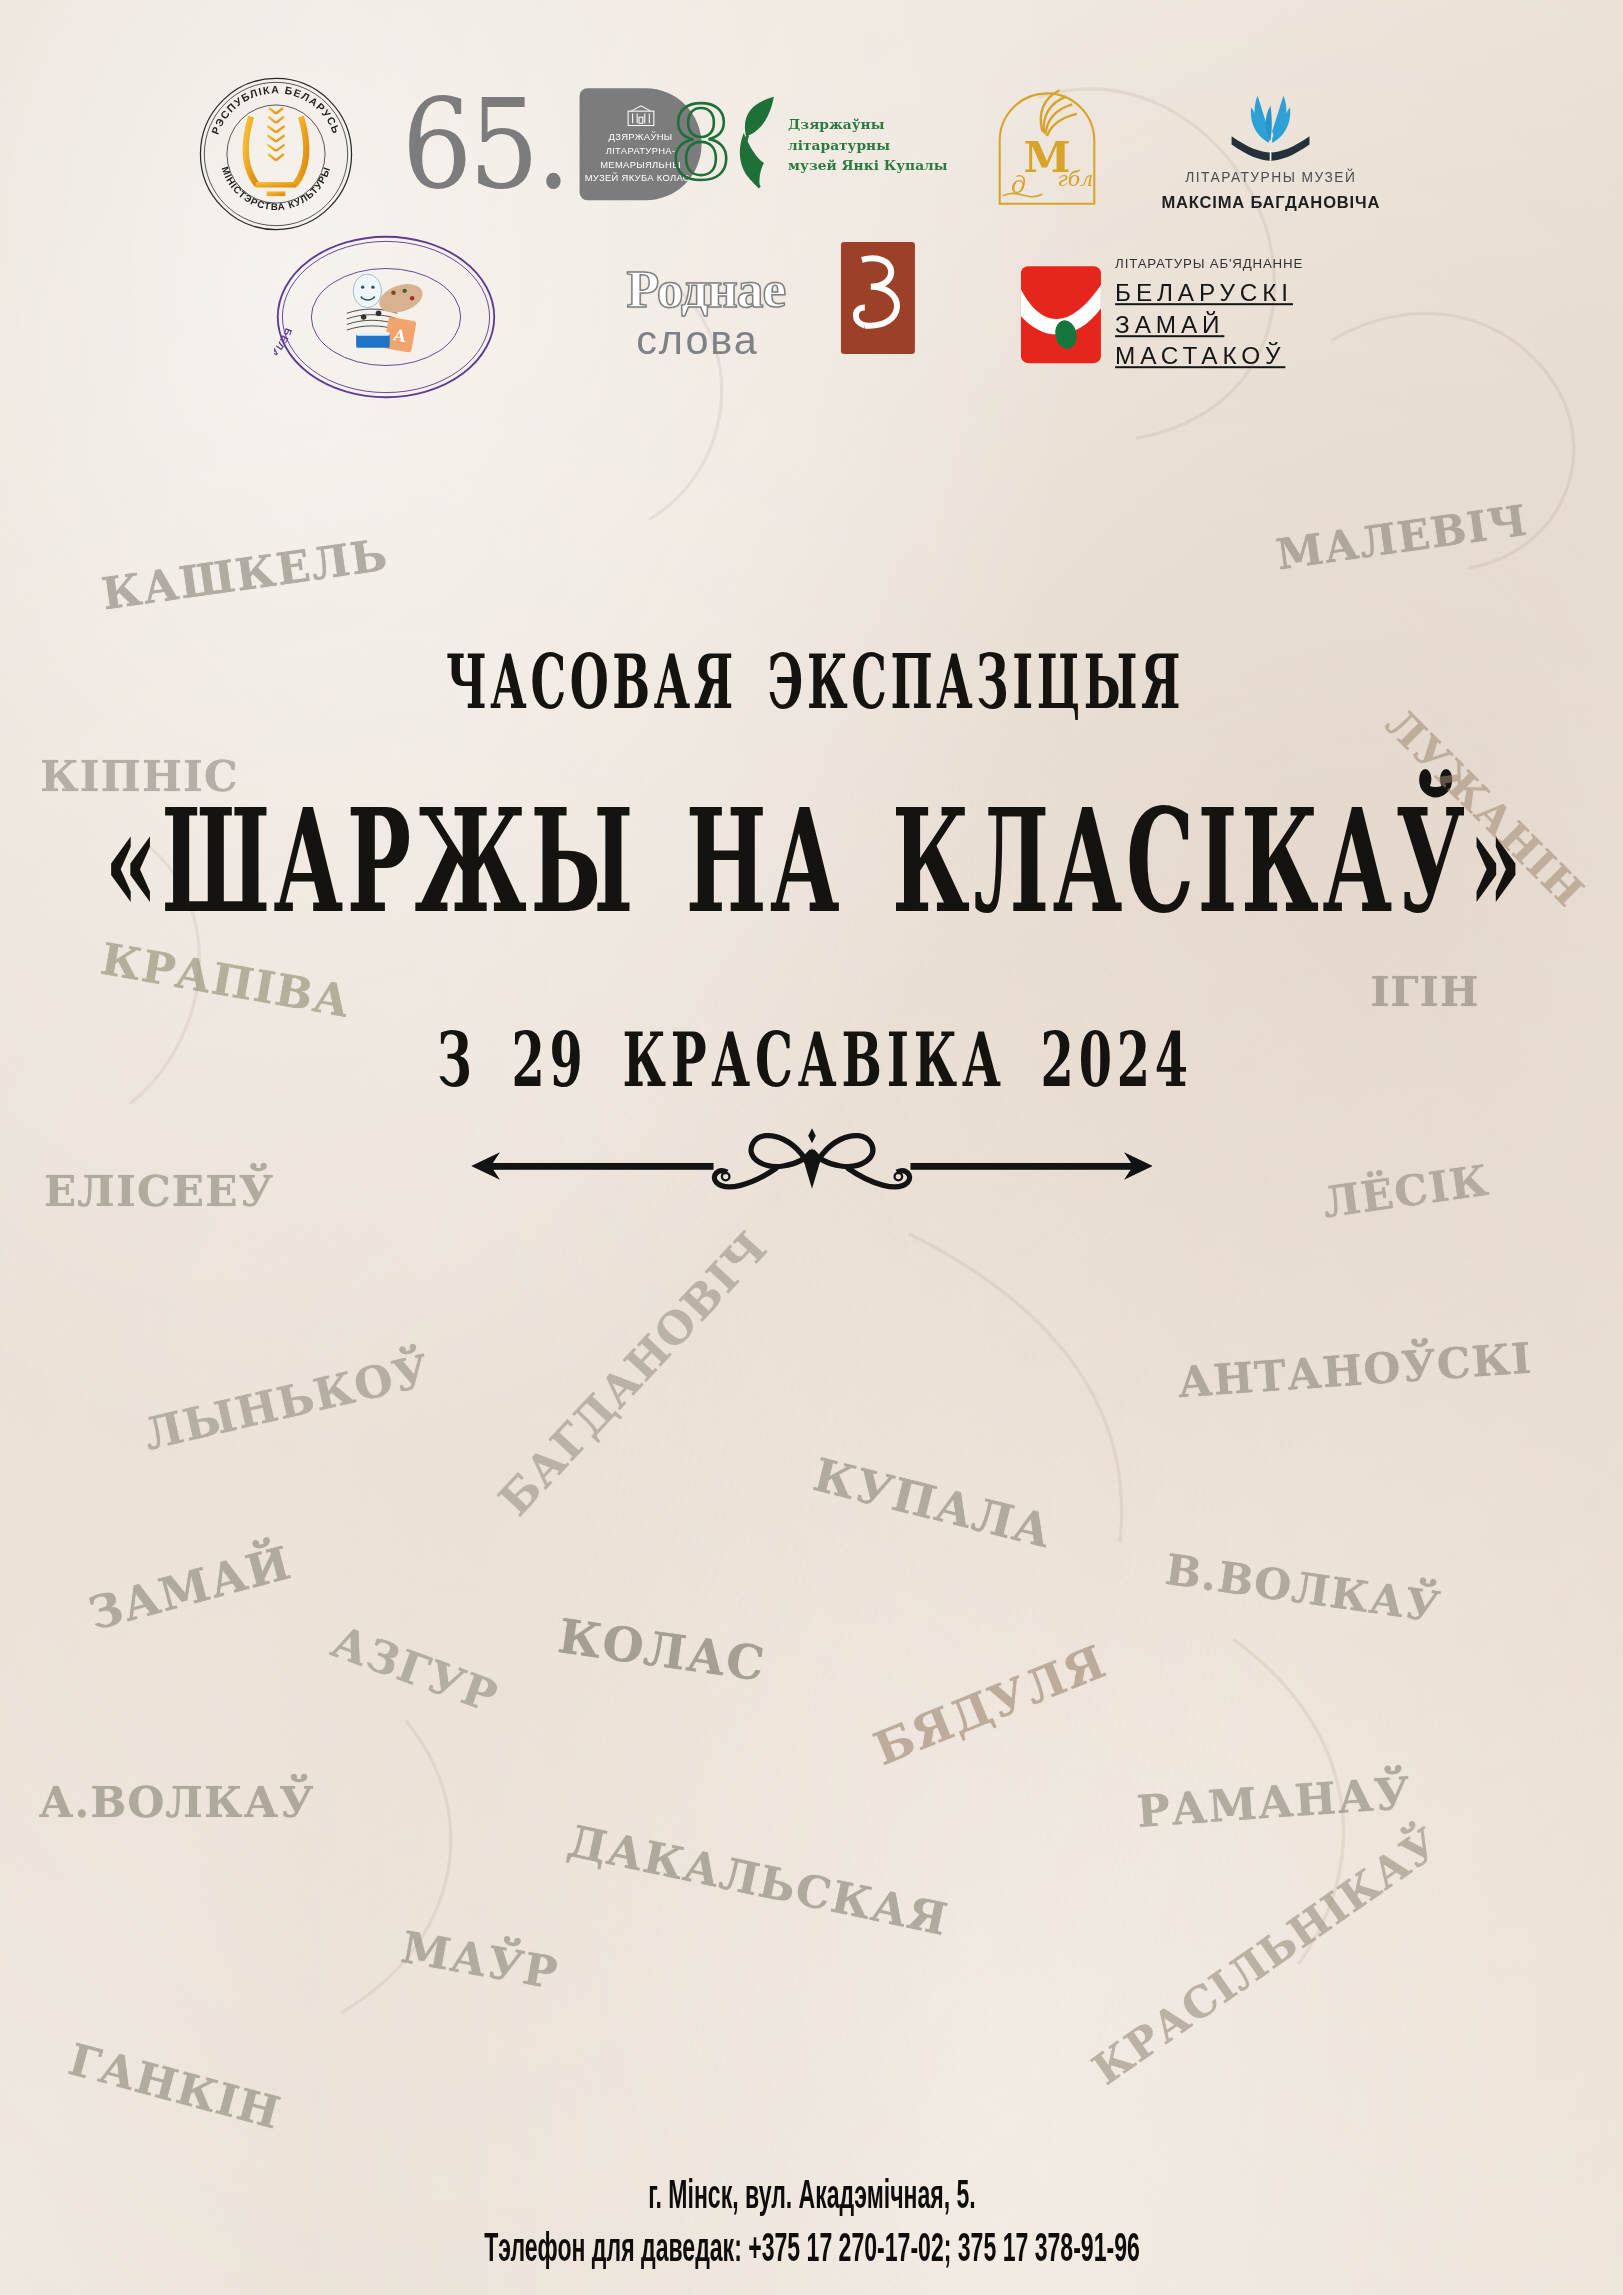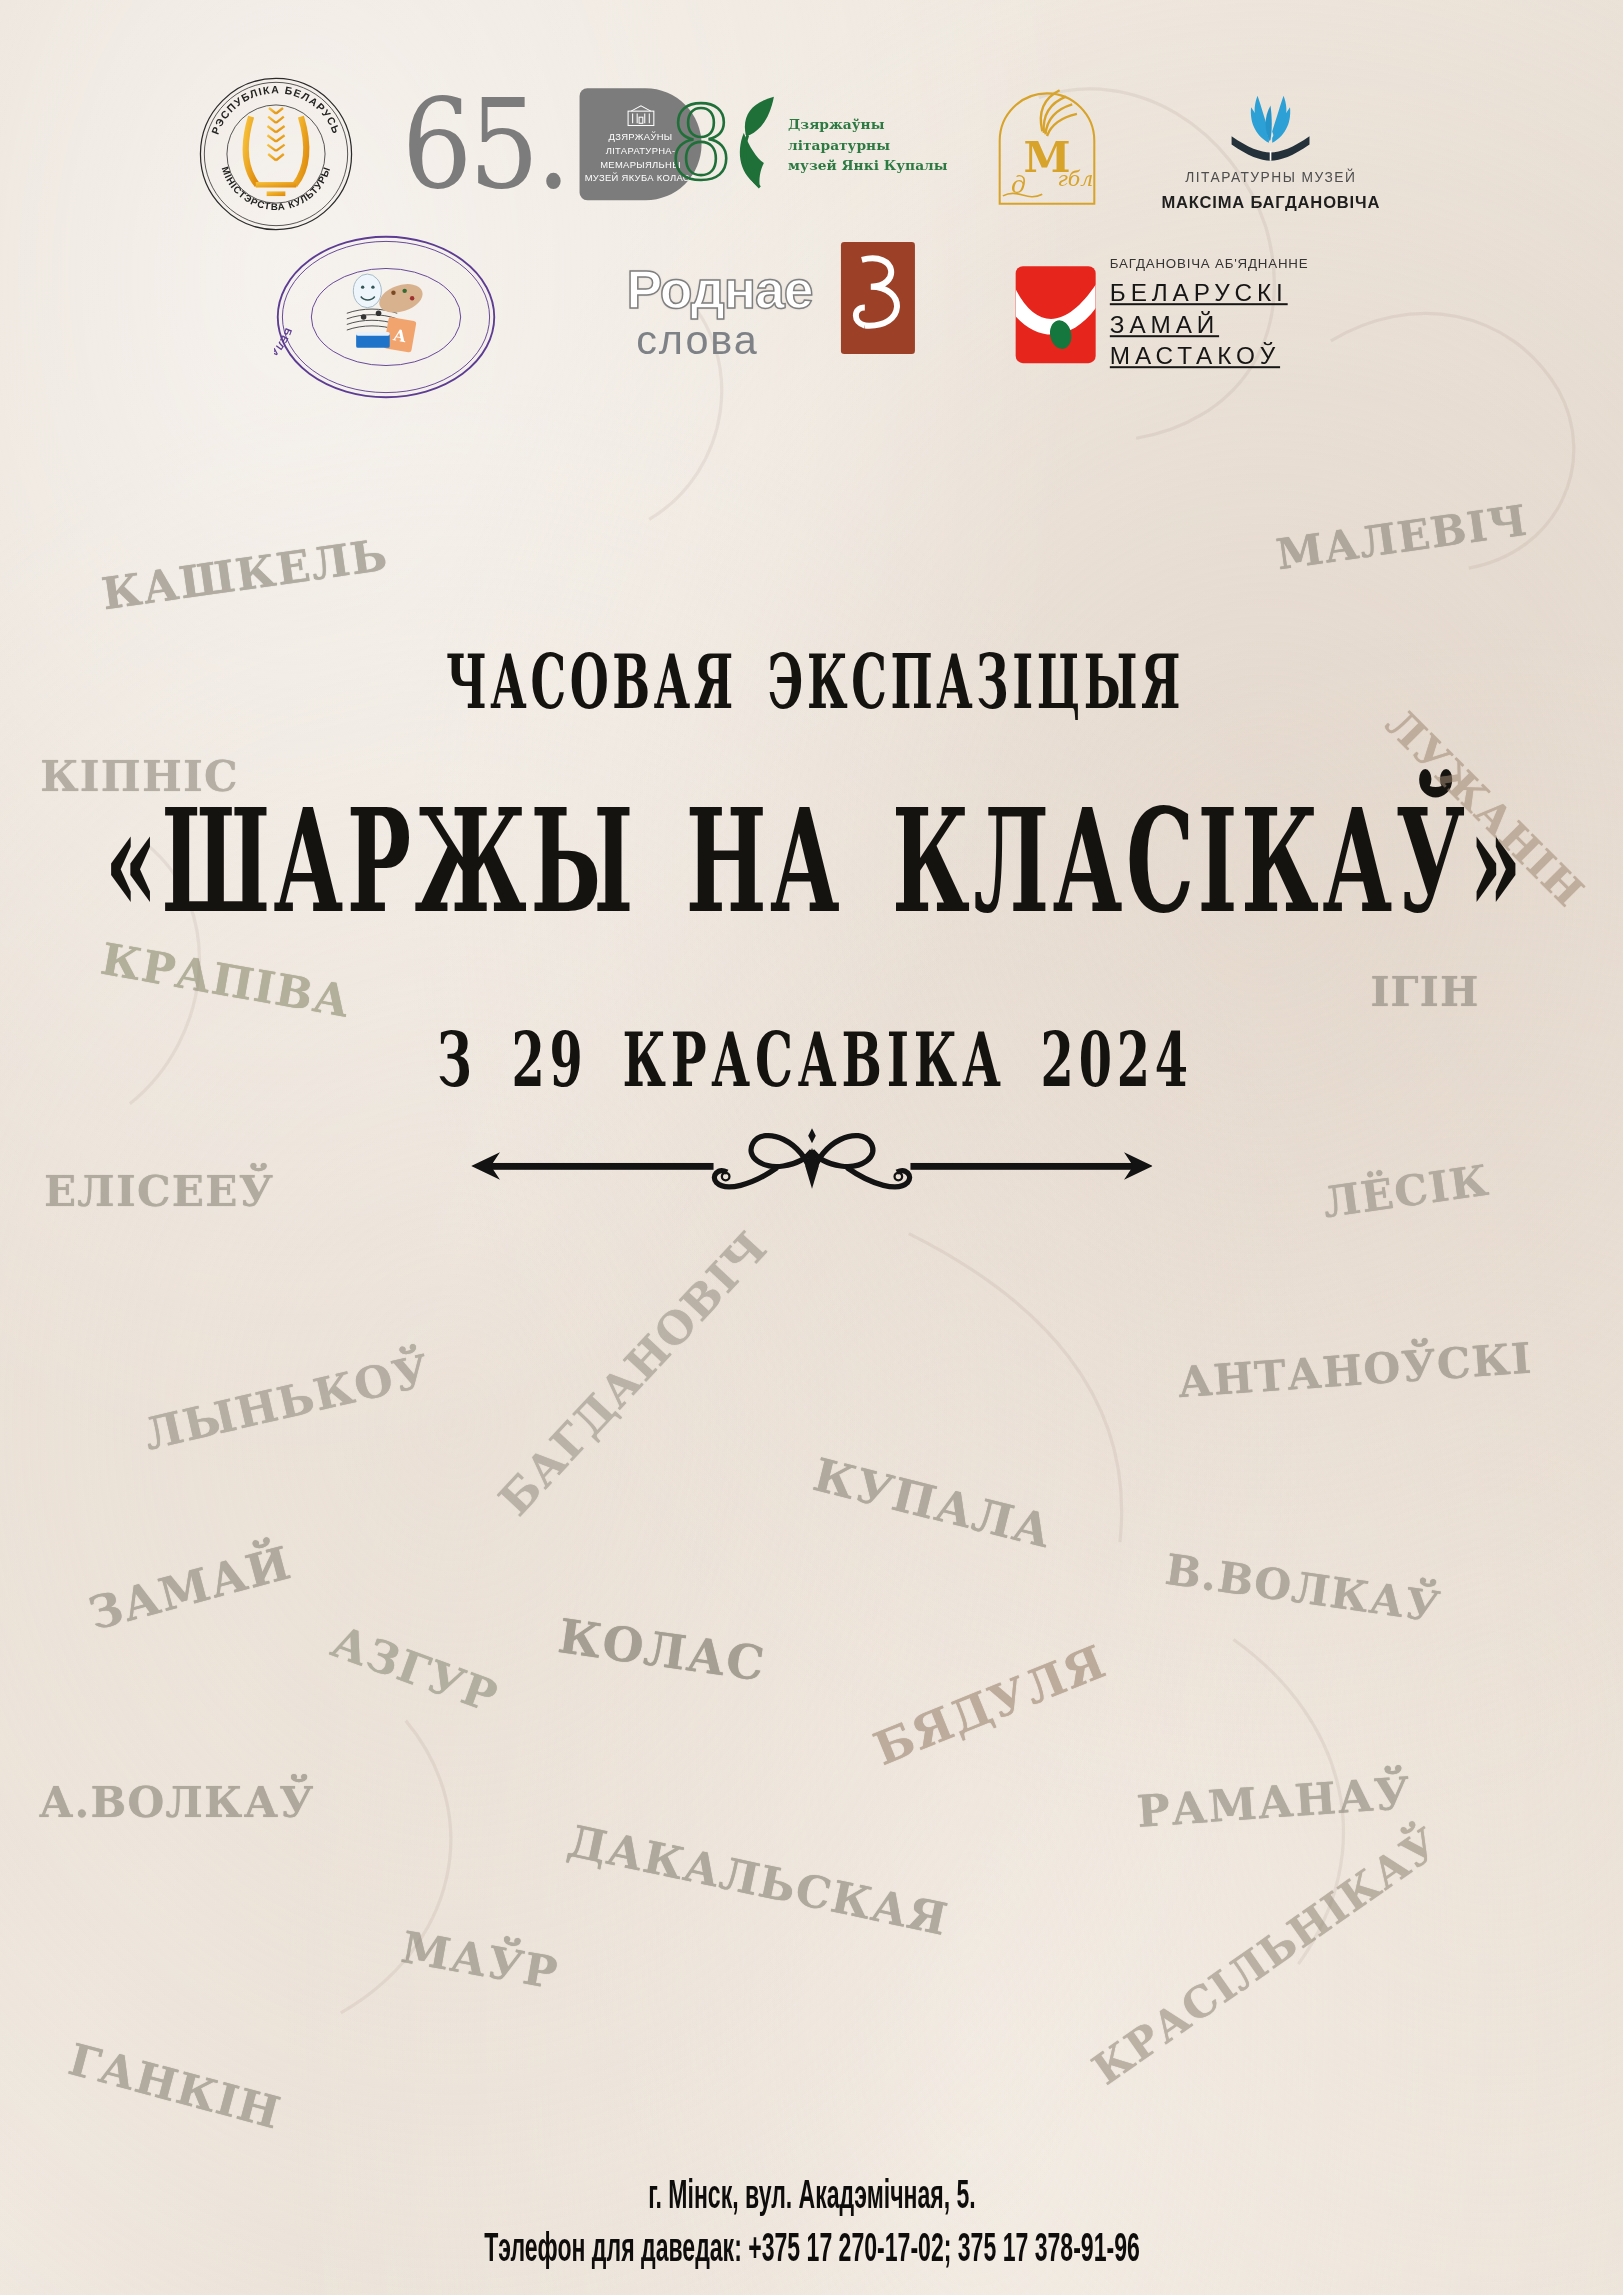--- a/index.html
+++ b/index.html
@@ -84,21 +84,21 @@
     line-height:1.5; font-weight:700;}
 
   .bagda{flex-direction:column; gap:.35vw;}
   .book-svg{width:6.4vw; height:4.6vw; display:block;}
   .bagda-l1{color:#4d4d4d; font-size:.85vw; letter-spacing:.09vw;}
   .bagda-l2{color:#1f1f1f; font-size:1.02vw; font-weight:700; letter-spacing:.05vw; margin-top:.15vw;}
 
   .rodnae{display:block; width:18vw; position:relative;}
   .rodnae-main{
     position:relative; z-index:2;
-    font-family:Liberation Sans, sans-serif; font-weight:700;
+    font-family:Liberation Serif, serif; font-weight:700;
     font-size:3.3vw; line-height:1; color:#ffffff;
     -webkit-text-stroke:.09vw #7f7f7f;
     text-shadow:0 0 .12vw rgba(90,90,90,.55);
     letter-spacing:-.02em;
   }
   .rodnae-orn{
     position:absolute; z-index:1; right:.2vw; top:-1.3vw;
     width:4.6vw; height:6.9vw; background:#9c4128; border-radius:.2vw;
   }
   .rodnae-sub{
@@ -289,21 +289,21 @@
   </div>
 
   <div class="abs logo union" style="left:71.6%; top:13.7%;">
     <div class="union-mark">
       <svg viewBox="0 0 60 74" style="width:100%;height:100%;">
         <path d="M-2,14 C16,52 40,46 62,12 L62,30 C44,56 18,60 -2,36 Z" fill="#fff"></path>
         <ellipse cx="34" cy="52" rx="8" ry="11" fill="#15773d" transform="rotate(-12 34 52)"></ellipse>
       </svg>
     </div>
     <div class="union-text">
-      <div class="union-small nw">БАГДАНОВІЧА АБ'ЯДНАННЕ</div>
+      <div class="union-small nw">ЛІТАРАТУРЫ АБ'ЯДНАННЕ</div>
       <div class="union-big nw">БЕЛАРУСКІ</div>
       <div class="union-big nw">ЗАМАЙ</div>
       <div class="union-big nw">МАСТАКОЎ</div>
     </div>
   </div>
 
   <div class="abs display subtitle" style="left:50.2%; top:29.7%;">ЧАСОВАЯ ЭКСПАЗІЦЫЯ</div>
 
   <div class="abs display title" style="left:50.2%; top:37.5%;">«ШАРЖЫ НА КЛАСІКАЎ»</div>
 

